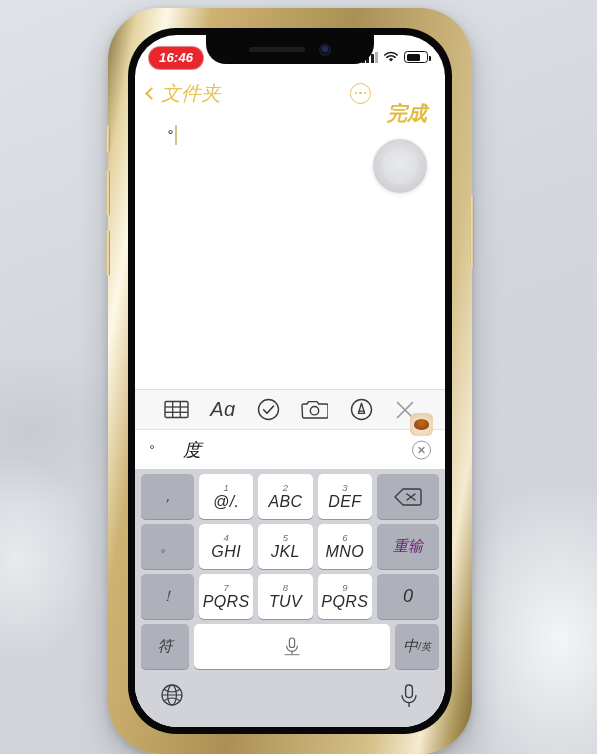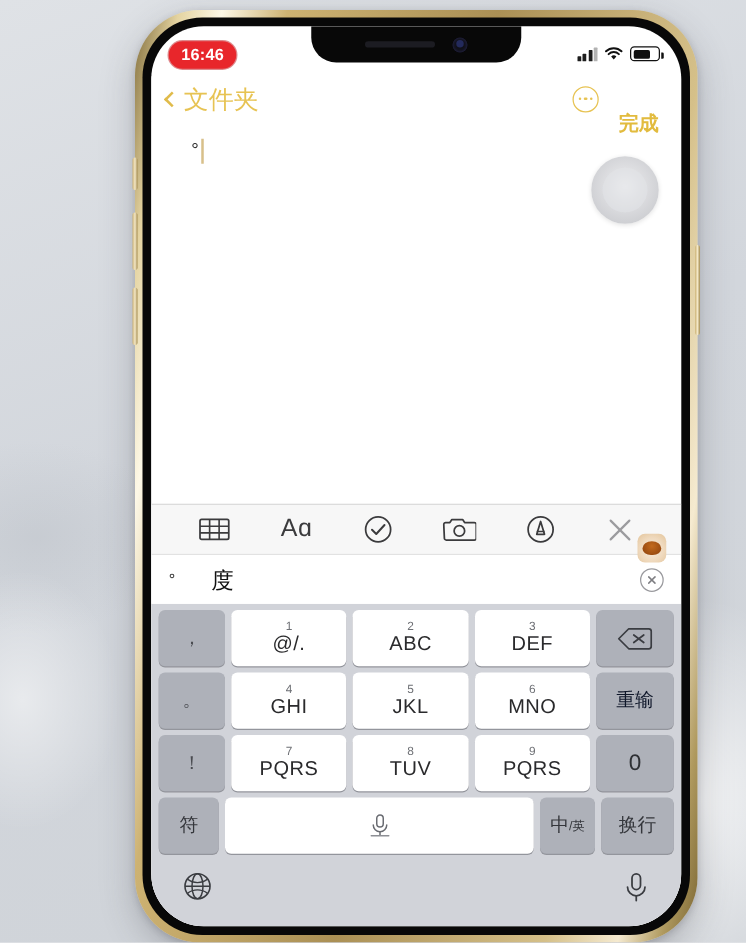--- a/index.html
+++ b/index.html
@@ -12,26 +12,27 @@
     background-image:
       radial-gradient(ellipse 180px 260px at 560px 640px, rgba(255,255,255,.75) 0%, rgba(255,255,255,0) 62%),
       radial-gradient(ellipse 120px 160px at 18px 560px, rgba(255,255,255,.5) 0%, rgba(255,255,255,0) 65%),
       radial-gradient(ellipse 150px 110px at 30px 430px, rgba(180,185,192,.35) 0%, rgba(255,255,255,0) 70%),
       linear-gradient(160deg,#dfe2e6 0%,#d2d6dc 45%,#cfd3d8 100%);
     position:relative;
   }
 
   
   #phone{
-    position:absolute; left:108px; top:8px; width:450px; height:746px;
+    position:absolute; left:108px; top:8px; width:364px; height:746px;
     border-radius:52px;
     background:linear-gradient(100deg,#8a7341 0%,#e8d9a8 7%,#fdf6e0 13%,#c9ad6d 22%,#a98f52 50%,#d9c58d 78%,#f7edd2 88%,#9c enabled 93%,#7d6733 100%);
     background:linear-gradient(100deg,#7e6a38 0%,#e4d3a0 6%,#fdf8e7 12%,#cdb272 21%,#ab9055 50%,#d5c089 79%,#f5ead0 89%,#b09a5f 95%,#7a6532 100%);
-    padding:6px;
+    padding:20px;
     box-shadow:0 10px 28px rgba(60,60,70,.28), 0 2px 6px rgba(60,60,70,.2);
+    font-style:italic;
   }
   #bezel{
     width:100%; height:100%; border-radius:48px; background:#080808;
     padding:7px; position:relative;
   }
   #screen{
     width:100%; height:100%; border-radius:42px; background:#ffffff;
     overflow:hidden; position:relative;
   }
 
@@ -87,21 +88,21 @@
     width:9px; height:9px; border-left:2.3px solid #e0bb4a; border-bottom:2.3px solid #e0bb4a;
     transform:rotate(45deg); margin-right:2px;
   }
   #back-label{ color:#e7c353; font-size:20px; }
   #nav-right{ display:flex; align-items:center; gap:16px; }
   #more-btn{
     width:21px;height:21px;border:1.6px solid #e7c353;border-radius:50%;
     display:flex;align-items:center;justify-content:center;gap:2px;cursor:pointer;
   }
   #more-btn span{ width:2.4px;height:2.4px;border-radius:50%;background:#e7c353;display:block; }
-  #done-btn{ color:#e2bb3e; font-size:16px; font-weight:bold; cursor:pointer;margin-top:40px; }
+  #done-btn{ color:#e2bb3e; font-size:20px; font-weight:bold; cursor:pointer;margin-top:40px; }
 
   
   #note-body{
     position:absolute; top:76px; left:0; right:0; bottom:0; background:#fff;
     padding:14px 0 0 32px;
   }
   #note-line{ display:flex; align-items:flex-start; height:22px; }
   #note-text{ font-size:15px; color:#1b1b1b; line-height:20px; }
   #caret{
     width:2px; height:20px; background:#d8c08a; margin-left:2px;
@@ -160,21 +161,21 @@
     border-radius:5px; display:flex; align-items:center; justify-content:center;
     position:relative; cursor:pointer; user-select:none;
     box-shadow:0 1px 0 rgba(136,138,144,.85);
   }
   .k-white{ background:#fff; }
   .k-gray{ background:#aeb1b9; }
   .k-num{ flex:1; flex-direction:column; }
   .k-num .sup{ font-size:9.5px; color:#6e7075; line-height:10px; margin-bottom:-1px; }
   .k-num .main{ font-size:16px; color:#2a2a2c; letter-spacing:.4px; line-height:19px; }
   .k-punc{ width:53px; font-size:15px; color:#4a4c51; }
-  .k-fn{ width:62px; font-size:15px; color:#0f172a; }
+  .k-fn{ width:62px; font-size:15px; color:#701a75; }
   .k-zero{ width:62px; font-size:18px; color:#2f3135; }
 
   .krow-bottom{ display:flex; height:45px; gap:5px; padding:0 3px; margin-bottom:4px; }
   .k-sym{ width:48px; font-size:15px; color:#34363b; }
   .k-123{ width:54px; font-size:16px; color:#34363b; }
   .k-space{ flex:1; background:#fff; }
   .k-lang{ width:44px; }
   .k-return{ width:58px; font-size:15px; color:#34363b; }
   .lang-main{ font-size:15px; color:#34363b; }
   .lang-sub{ font-size:10px; color:#34363b; }
@@ -368,21 +369,20 @@
                 <rect x="14.4" y="3" width="5.2" height="9.5" rx="2.6" fill="none" stroke="#6a6c72" stroke-width="1.2"></rect>
                 <path d="M11.6 11 a5.4 5.4 0 0 0 10.8 0" fill="none" stroke="#6a6c72" stroke-width="1.2" stroke-linecap="round"></path>
                 <line x1="17" y1="16.4" x2="17" y2="19" stroke="#6a6c72" stroke-width="1.2" stroke-linecap="round"></line>
                 <line x1="10" y1="19.6" x2="24" y2="19.6" stroke="#8d8f95" stroke-width="1.2" stroke-linecap="round"></line>
               </svg>
             </div>
             <div class="key k-gray k-lang">
               <span class="lang-main">中</span>
               <span class="lang-sub">/英</span>
             </div>
-            <div class="key k-gray k-return">换行</div>
           </div>
 
           <div id="kb-bottom">
             <svg width="24" height="24" viewBox="0 0 24 24">
               <circle cx="12" cy="12" r="10" fill="none" stroke="#3a3c41" stroke-width="1.3"></circle>
               <ellipse cx="12" cy="12" rx="4.4" ry="10" fill="none" stroke="#3a3c41" stroke-width="1.2"></ellipse>
               <line x1="2" y1="12" x2="22" y2="12" stroke="#3a3c41" stroke-width="1.2"></line>
               <path d="M4 6.3 A13 13 0 0 0 20 6.3" fill="none" stroke="#3a3c41" stroke-width="1.1"></path>
               <path d="M4 17.7 A13 13 0 0 1 20 17.7" fill="none" stroke="#3a3c41" stroke-width="1.1"></path>
             </svg>

